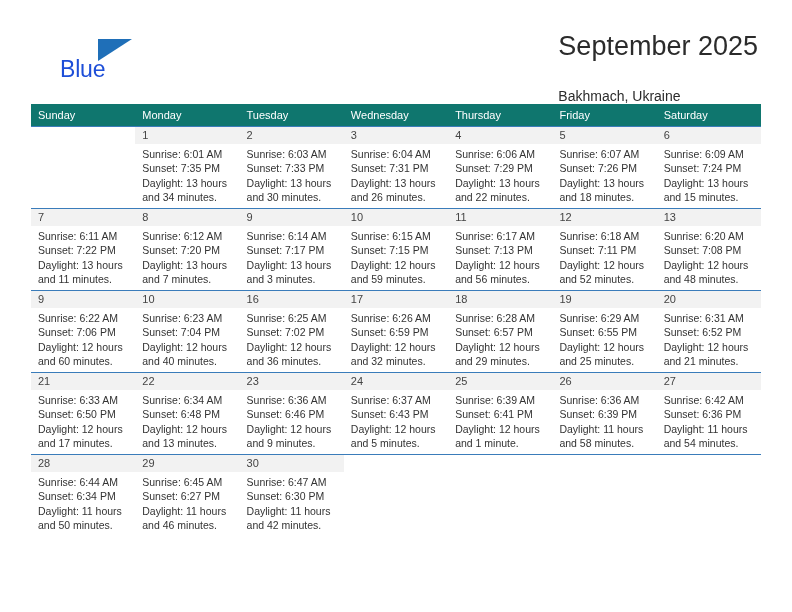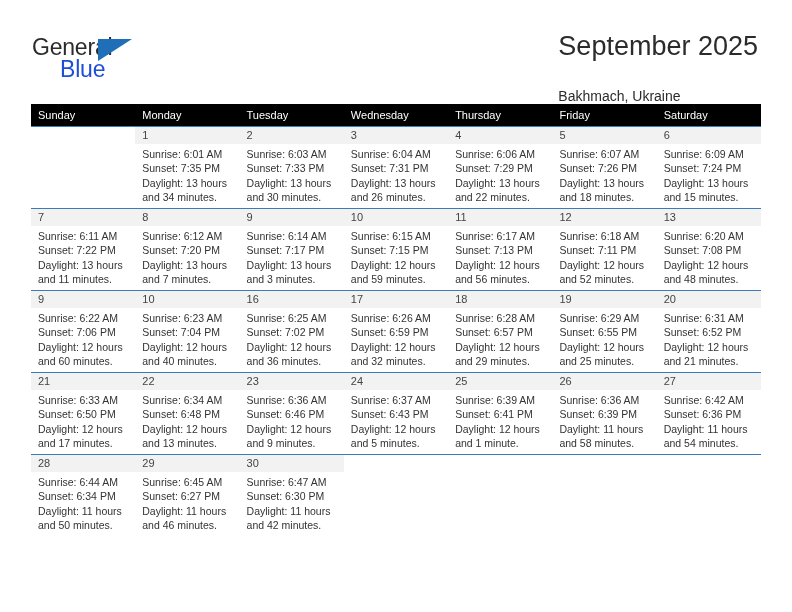--- a/index.html
+++ b/index.html
@@ -88,21 +88,21 @@
   
   .calendar {
     position: absolute;
     left: 31px;
     top: 104px;
     width: 730px;
     border-collapse: collapse;
     table-layout: fixed;
   }
   .calendar th {
-    background: #000000;
+    background: #0f766e;
     color: #ffffff;
     font-size: 11px;
     font-weight: normal;
     text-align: left;
     padding: 5px 0 5px 7px;
     height: 11px;
     border: none;
   }
   .calendar td {
     vertical-align: top;
@@ -135,21 +135,20 @@
   .calendar tr.week td:first-child .day-cell { border-left: none; }
 </style>
 </head>
 <body>
 
 <div class="page">
 
   <div class="header">
 
     <div class="logo">
-      <span class="logo-general">General</span>
       <span class="logo-triangle"></span>
       <span class="logo-blue">Blue</span>
     </div>
 
     <div class="title-block">
       <div class="cal-title">September 2025</div>
       <div class="cal-subtitle">Bakhmach, Ukraine</div>
     </div>
 
   </div>

